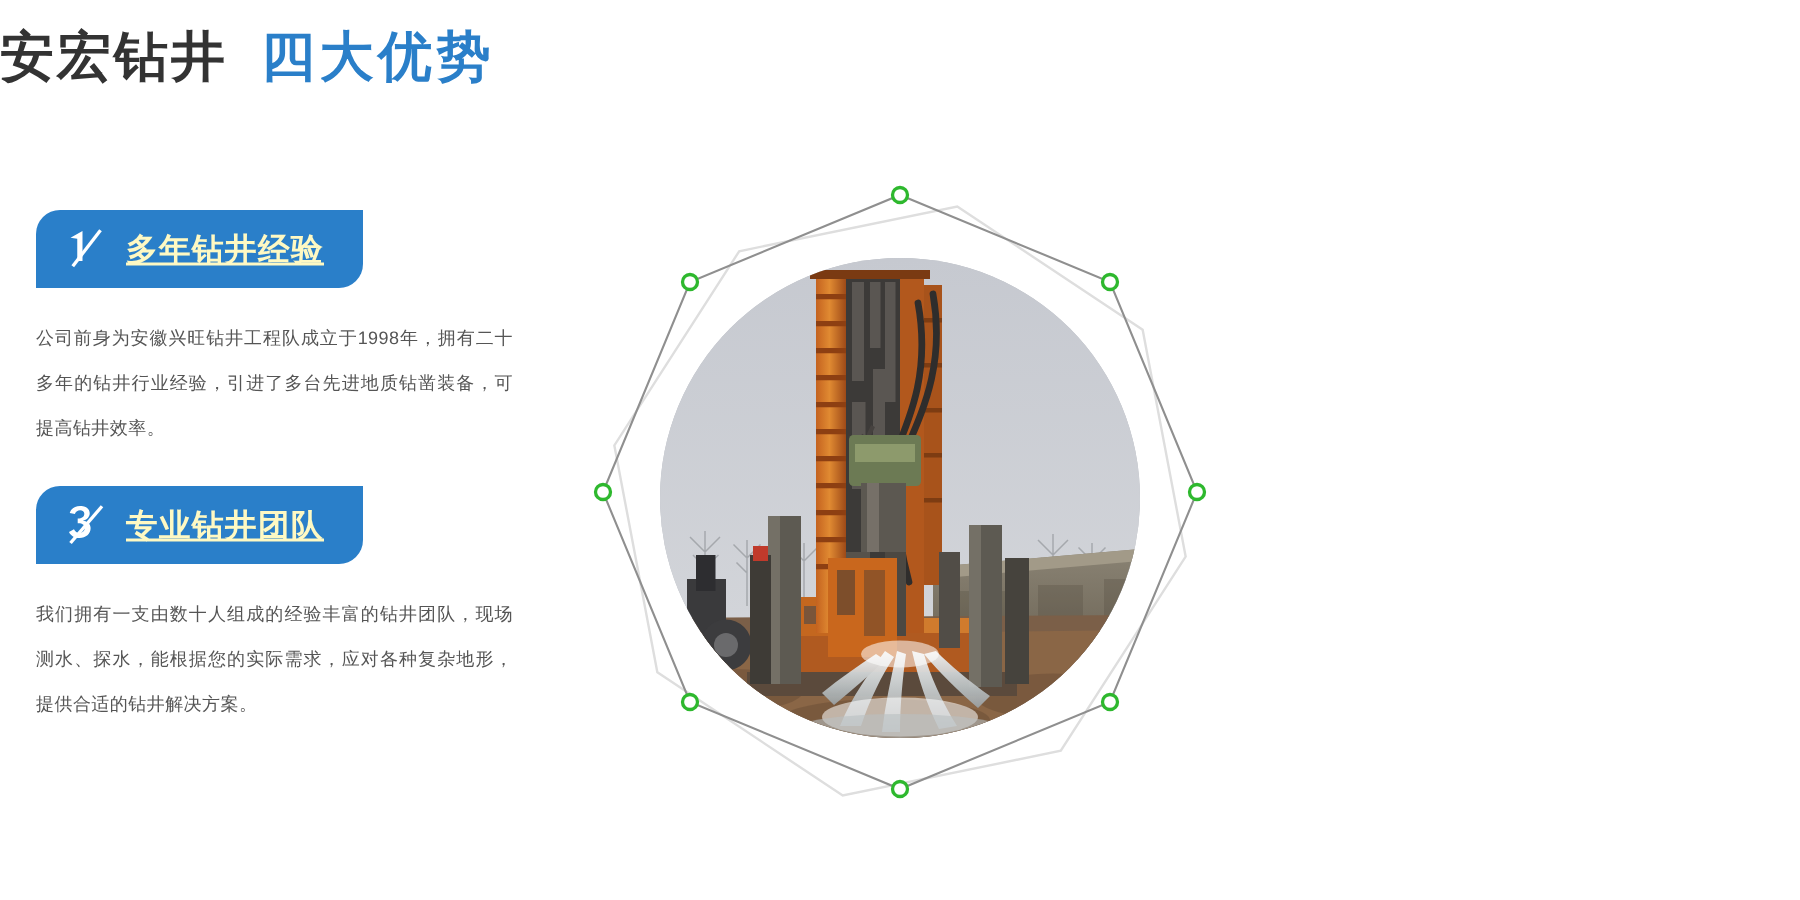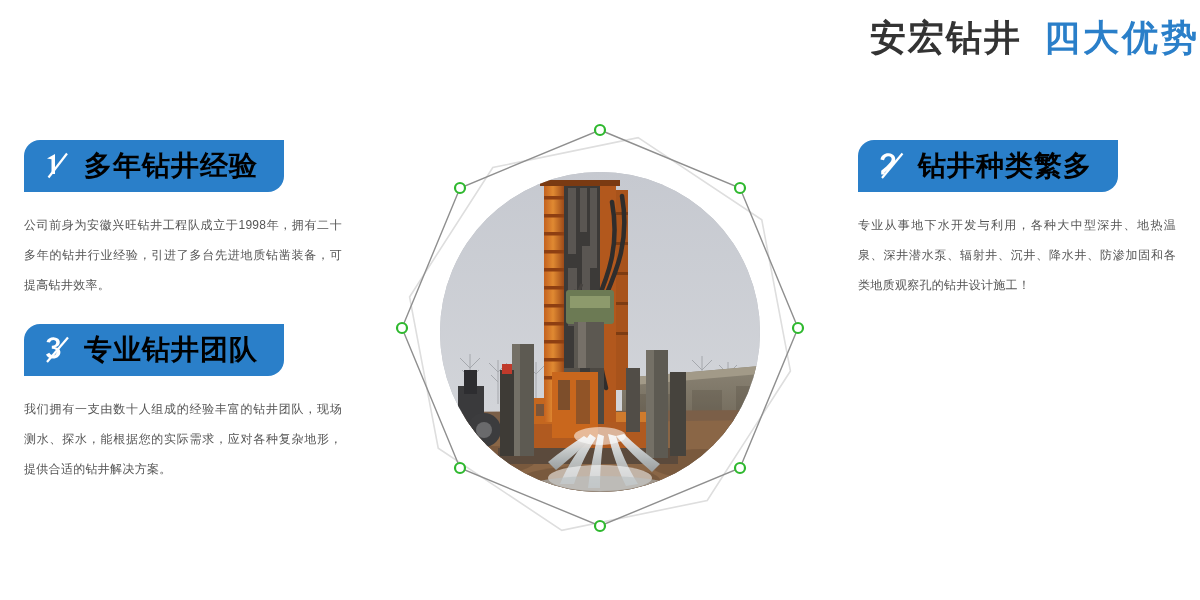--- a/index.html
+++ b/index.html
@@ -14,21 +14,21 @@
     overflow: hidden;
     position: relative;
   }
 
   
   .header {
     position: absolute;
     top: 0; left: 0;
     width: 1060px;
     height: 110px;
-    text-align: right;
+    text-align: left;
     font-family: Liberation Serif, serif;
   }
   .title-row {
     position: absolute;
     top: 14px;
     left: 0;
     width: 1200px;
     white-space: nowrap;
     font-size: 36px;
     font-weight: 700;
@@ -89,25 +89,26 @@
   .badge-num {
     width: 34px;
     height: 34px;
     margin-right: 10px;
     flex: 0 0 34px;
   }
   .badge-num svg {
     display: block;
   }
   .badge-label {
-    color: #000000;
-    font-size: 28px;
+    color: #fef9c3;
+    font-size: 21px;
     font-weight: 700;
     letter-spacing: 1px;
     white-space: nowrap;
+    text-decoration: underline;
   }
 
   .feature-text {
     margin-top: 18px;
     font-size: 12px;
     line-height: 30px;
     color: #555555;
     letter-spacing: 0.3px;
     text-align: justify;
     width: 318px;
@@ -177,32 +178,20 @@
       </span>
       <span class="badge-label">专业钻井团队</span>
     </div>
     <div class="feature-text">我们拥有一支由数十人组成的经验丰富的钻井团队，现场测水、探水，能根据您的实际需求，应对各种复杂地形，提供合适的钻井解决方案。</div>
   </div>
 
 </div>
 
 <div class="col-right">
 
-  <div class="feature">
-    <div class="badge">
-      <span class="badge-num">
-        <svg viewBox="0 0 34 34" xmlns="http://www.w3.org/2000/svg">
-          <path d="M6.5 10.5 C7.2 6.4 10.8 4 14.8 4.3 C19.2 4.6 21.8 7.6 21.2 11.4 C20.7 14.6 18.4 17 14.6 20.2 L10.6 23.6 L10.6 25.5 L7.2 25.5 L7.2 21.8 L12.3 17.4 C15.6 14.5 17.3 12.6 17.6 10.6 C17.9 8.6 16.6 7.3 14.5 7.3 C12.3 7.3 10.7 8.6 10 11.3 Z" fill="#ffffff"></path>
-          <path d="M8 29 L28.5 4.5" stroke="#ffffff" stroke-width="2.2" fill="none"></path>
-        </svg>
-      </span>
-      <span class="badge-label">钻井种类繁多</span>
-    </div>
-    <div class="feature-text">专业从事地下水开发与利用，各种大中型深井、地热温泉、深井潜水泵、辐射井、沉井、降水井、防渗加固和各类地质观察孔的钻井设计施工！</div>
-  </div>
 
   <div class="feature">
   </div>
 
 </div>
 
 <div class="center-stage">
 
   <svg class="rings" viewBox="0 0 444 456" xmlns="http://www.w3.org/2000/svg">
 

